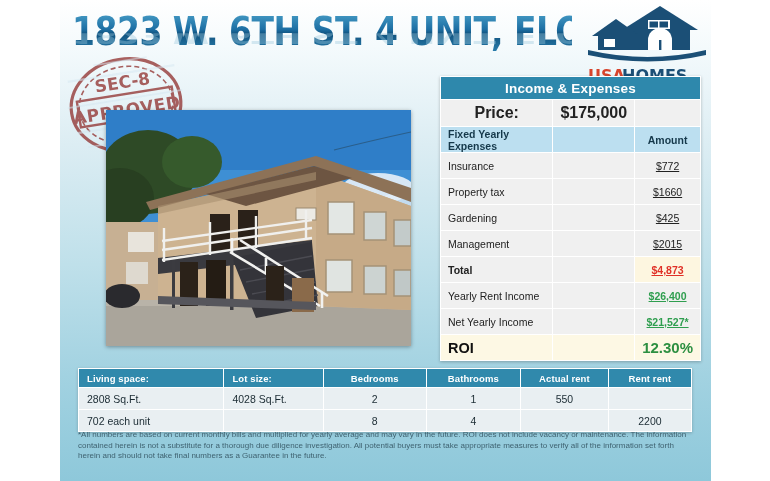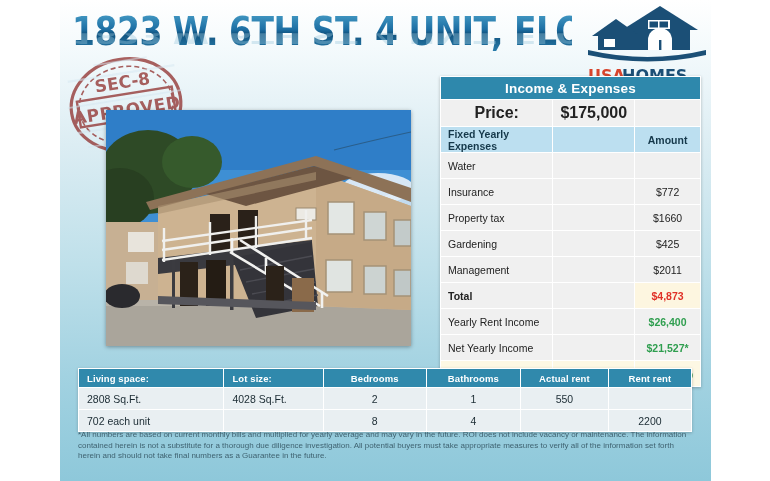--- a/index.html
+++ b/index.html
@@ -50,21 +50,21 @@
     box-shadow:0 1px 3px rgba(0,0,0,.25);}
   .inc-table td{border:1px solid #ffffff;padding:0 7px;height:25px;
     background:#f0f0f0;color:#222;vertical-align:middle;}
   .inc-head td{background:#2e88ac;color:#fff;font-size:13.5px;font-weight:bold;
     text-align:center;height:22px;letter-spacing:.2px;margin-left:30px;}
   .price-row td{background:#f0f0f0;font-size:16px;font-weight:bold;
     text-align:center;height:26px;}
   .price-row td.c3{background:#f0f0f0;}
   .sub-head td{background:#bcdff0;font-weight:bold;font-size:10.5px;color:#15384a;margin-top:20px;}
   .sub-head td.c3{text-align:center;}
-  .amt{text-align:center;}
+  .amt{text-align:center;text-decoration:underline;}
   .row-total td{font-weight:bold;}
   .row-total td.c1{background:#f0f0f0;}
   .row-total td.c3{background:#fdf6e0;color:#e03127;font-weight:bold;}
   .row-green td.c3{color:#2f9e4f;font-weight:bold;}
   .row-roi td{background:#fdf8e4;font-weight:bold;}
   .row-roi td.c1{font-size:14.5px;color:#111;}
   .row-roi td.c3{color:#2c8f41;font-size:15px;text-align:center;}
 
   
   .spec-table{position:absolute;left:78px;top:368px;width:614px;
@@ -238,43 +238,38 @@
         <td class="c2">$175,000</td>
         <td class="c3"></td>
       </tr>
       <tr class="sub-head">
         <td class="c1">Fixed Yearly Expenses</td>
         <td class="c2"></td>
         <td class="c3">Amount</td>
       </tr>
 
       <tr>
-        <td class="c1">Water</td>
-        <td class="c2"></td>
-        <td class="c3 amt"></td>
-      </tr>
-      <tr>
         <td class="c1">Insurance</td>
         <td class="c2"></td>
         <td class="c3 amt">$772</td>
       </tr>
       <tr>
         <td class="c1">Property tax</td>
         <td class="c2"></td>
         <td class="c3 amt">$1660</td>
       </tr>
       <tr>
         <td class="c1">Gardening</td>
         <td class="c2"></td>
         <td class="c3 amt">$425</td>
       </tr>
       <tr>
         <td class="c1">Management</td>
         <td class="c2"></td>
-        <td class="c3 amt">$2011</td>
+        <td class="c3 amt">$2015</td>
       </tr>
 
       <tr class="row-total">
         <td class="c1">Total</td>
         <td class="c2"></td>
         <td class="c3 amt">$4,873</td>
       </tr>
       <tr class="row-green">
         <td class="c1">Yearly Rent Income</td>
         <td class="c2"></td>

